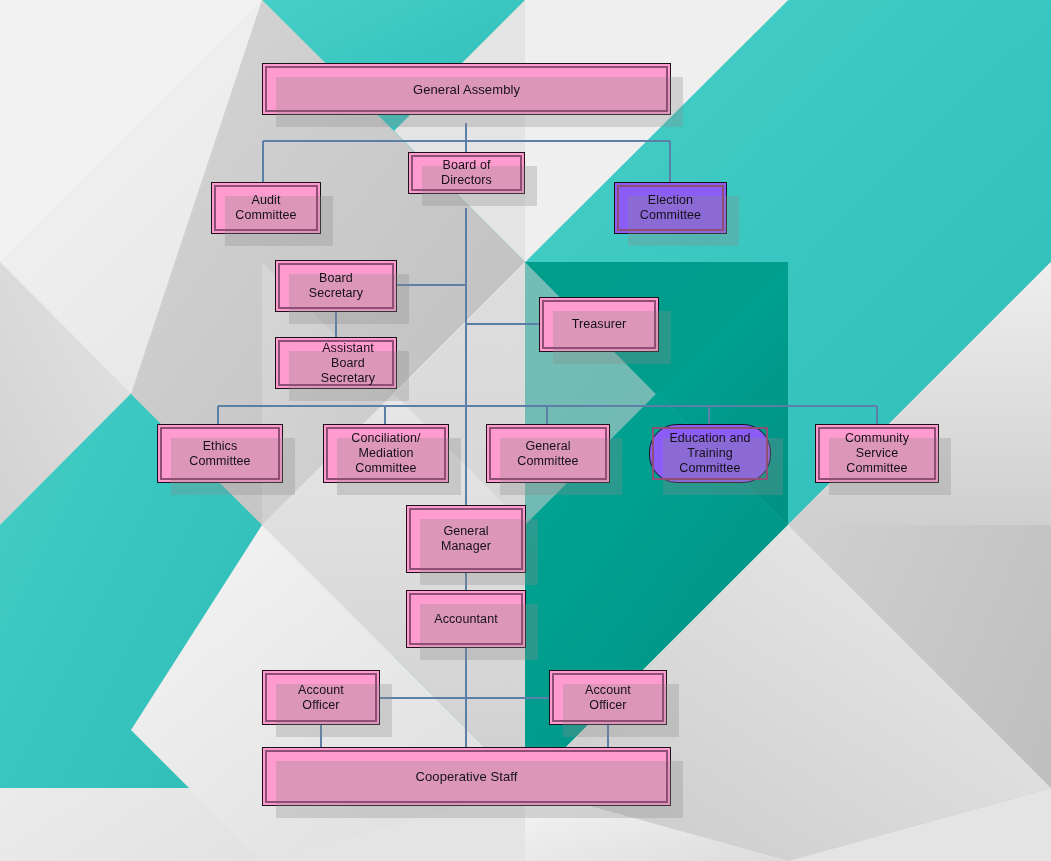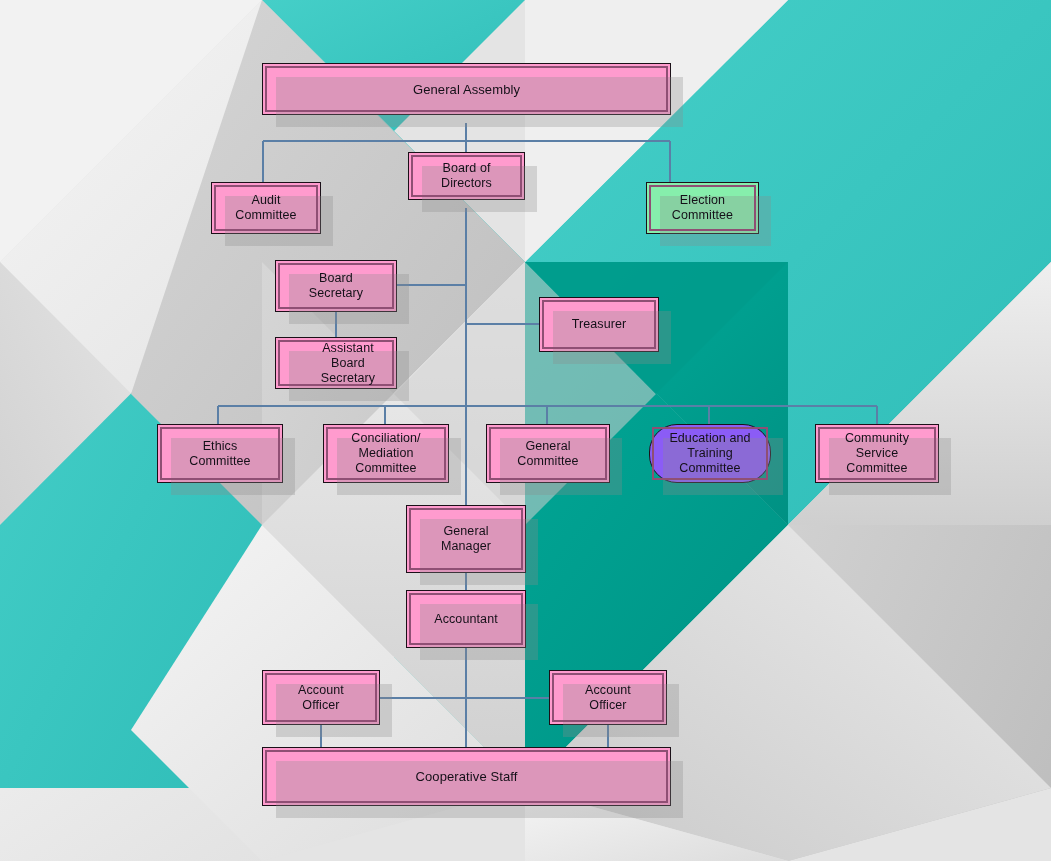--- a/index.html
+++ b/index.html
@@ -142,29 +142,29 @@
         <path d="M466 698 L549 698"></path>
         <path d="M321 725 L321 747"></path>
         <path d="M608 725 L608 747"></path>
       </svg>
   </div>
 
   <div id="nodes">
       <div class="node wide" style="left: 262px; top: 63px; width: 409px; height: 52px; background: rgb(255, 155, 206); border-color: rgb(27, 16, 24);">
         <span class="lbl">General Assembly</span>
       </div>
-      <div class="node" style="left: 408px; top: 152px; width: 117px; height: 48px; background: rgb(255, 155, 206); border-color: rgb(27, 16, 24);">
+      <div class="node" style="left: 408px; top: 152px; width: 117px; height: 42px; background: rgb(255, 155, 206); border-color: rgb(27, 16, 24);">
         <span class="lbl">Board of
 Directors</span>
       </div>
       <div class="node" style="left: 211px; top: 182px; width: 110px; height: 52px; background: rgb(255, 155, 206); border-color: rgb(27, 16, 24);">
         <span class="lbl">Audit
 Committee</span>
       </div>
-      <div class="node" style="left: 614px; top: 182px; width: 113px; height: 52px; background: #86efac; border-color: rgb(27, 16, 24); margin-left: 32px;">
+      <div class="node" style="left: 614px; top: 182px; width: 113px; height: 52px; background: #8b5cf6; border-color: rgb(27, 16, 24);">
         <span class="lbl">Election
 Committee</span>
       </div>
       <div class="node" style="left: 275px; top: 260px; width: 122px; height: 52px; background: rgb(255, 155, 206); border-color: rgb(27, 16, 24);">
         <span class="lbl">Board
 Secretary</span>
       </div>
       <div class="node" style="left: 275px; top: 337px; width: 122px; height: 52px; background: rgb(255, 155, 206); border-color: rgb(27, 16, 24); padding-left: 24px;">
         <span class="lbl">Assistant
 Board Secretary</span>

